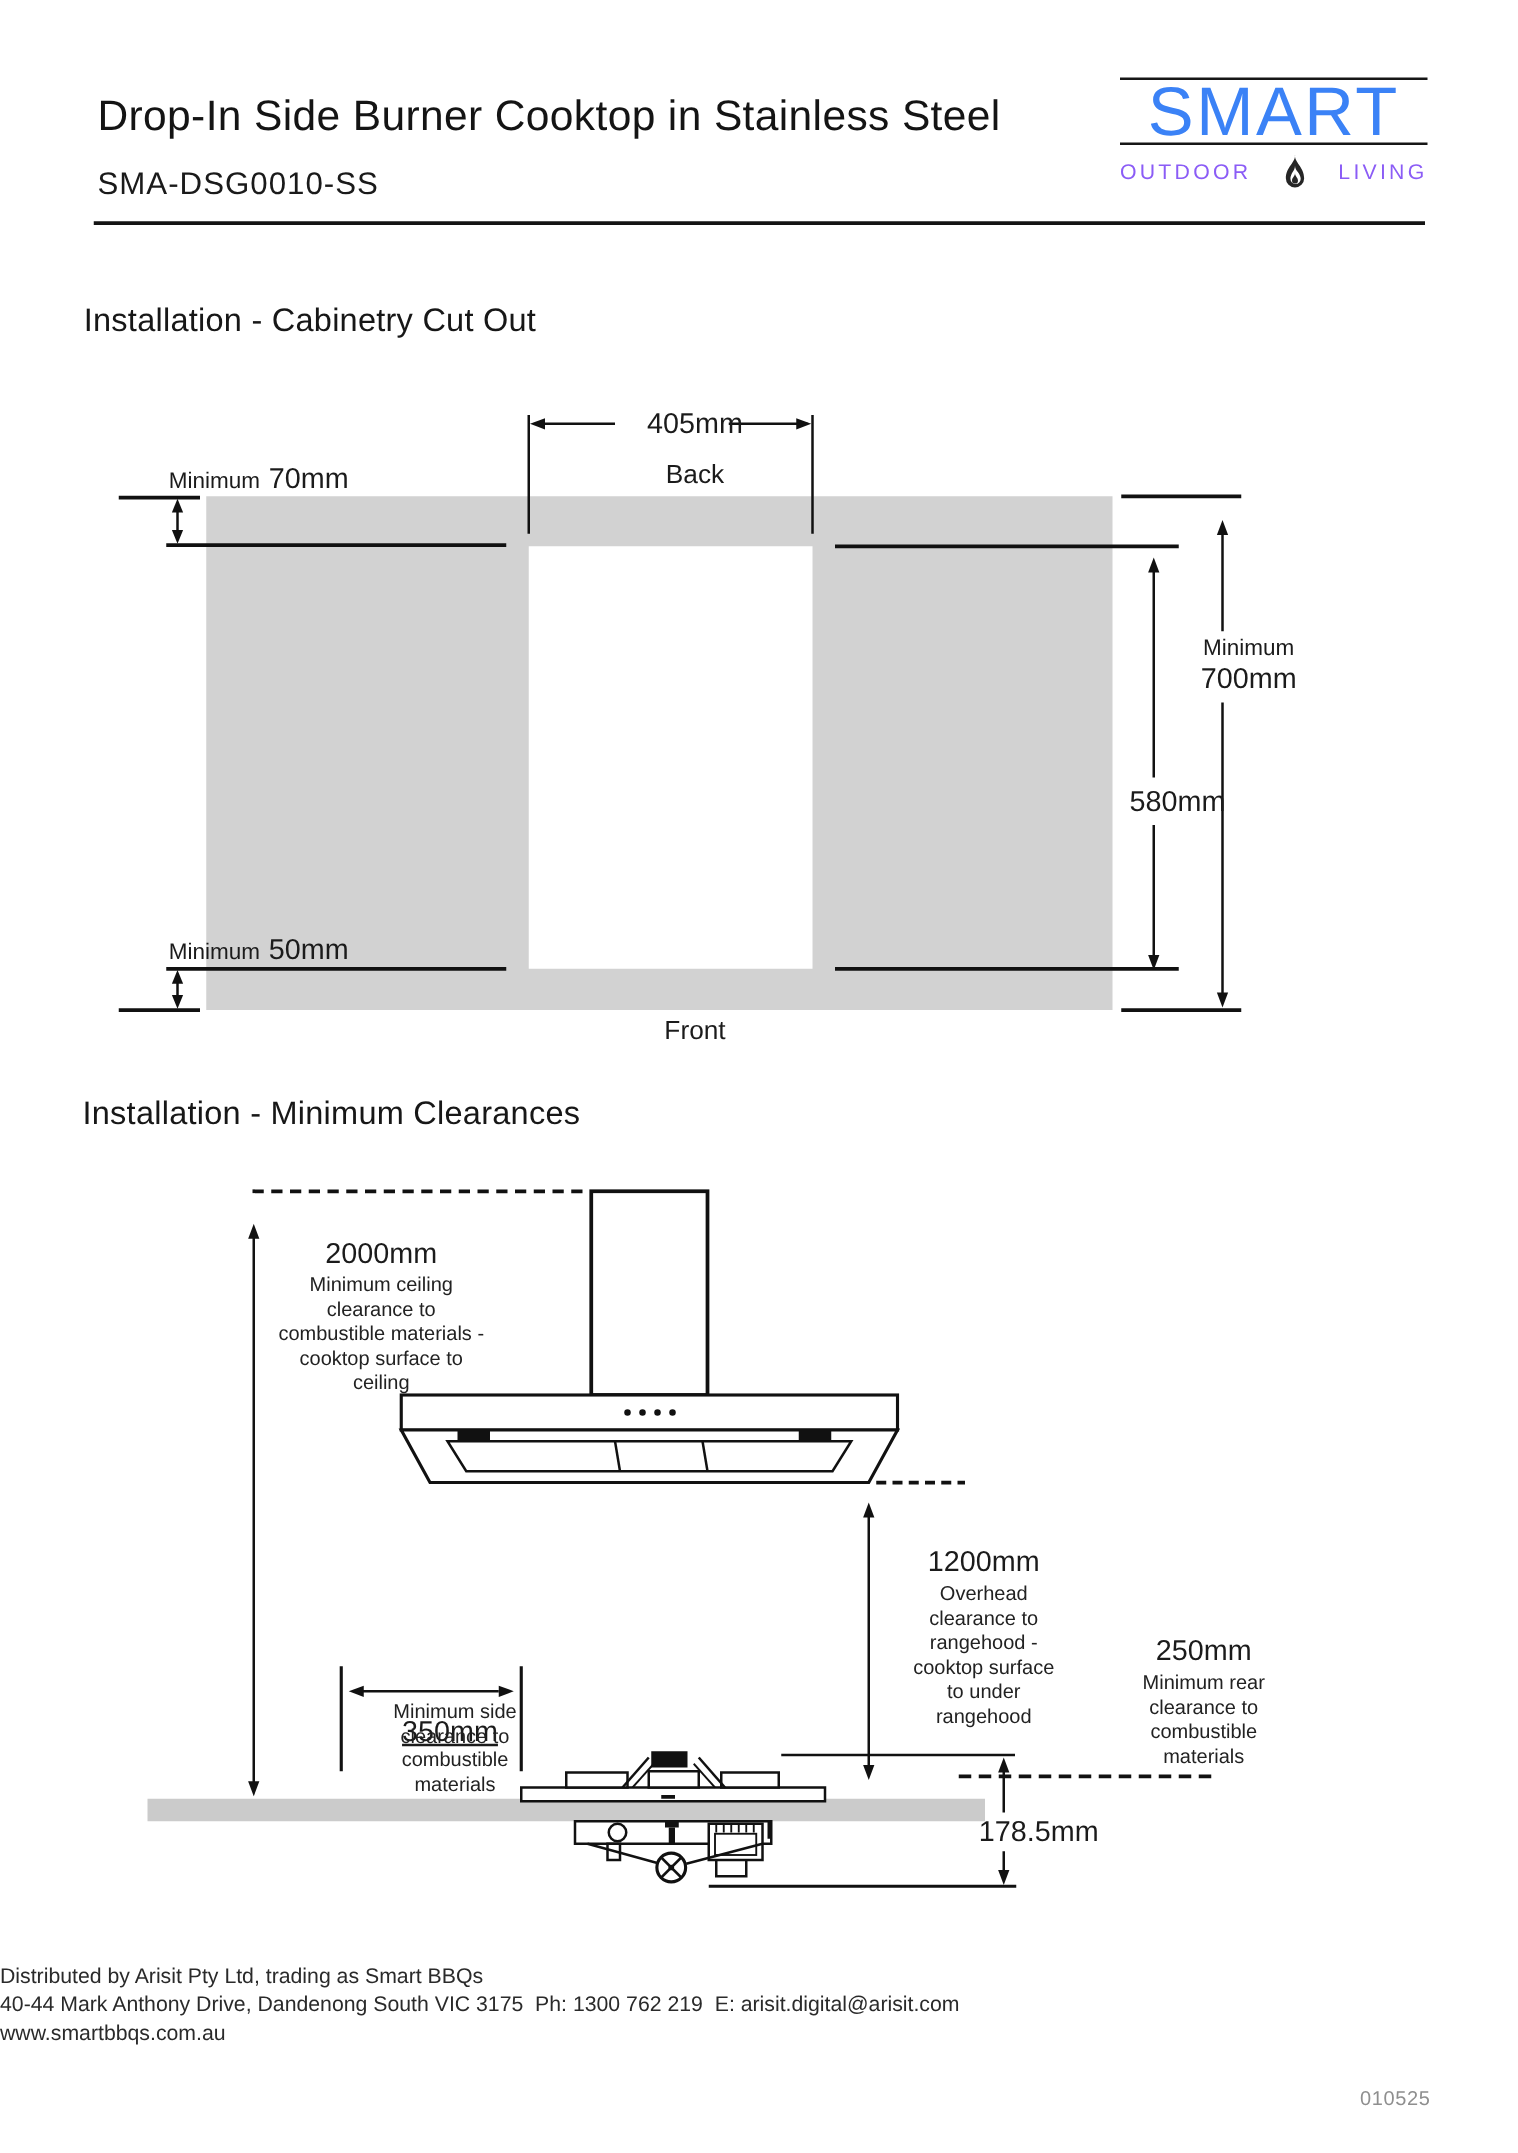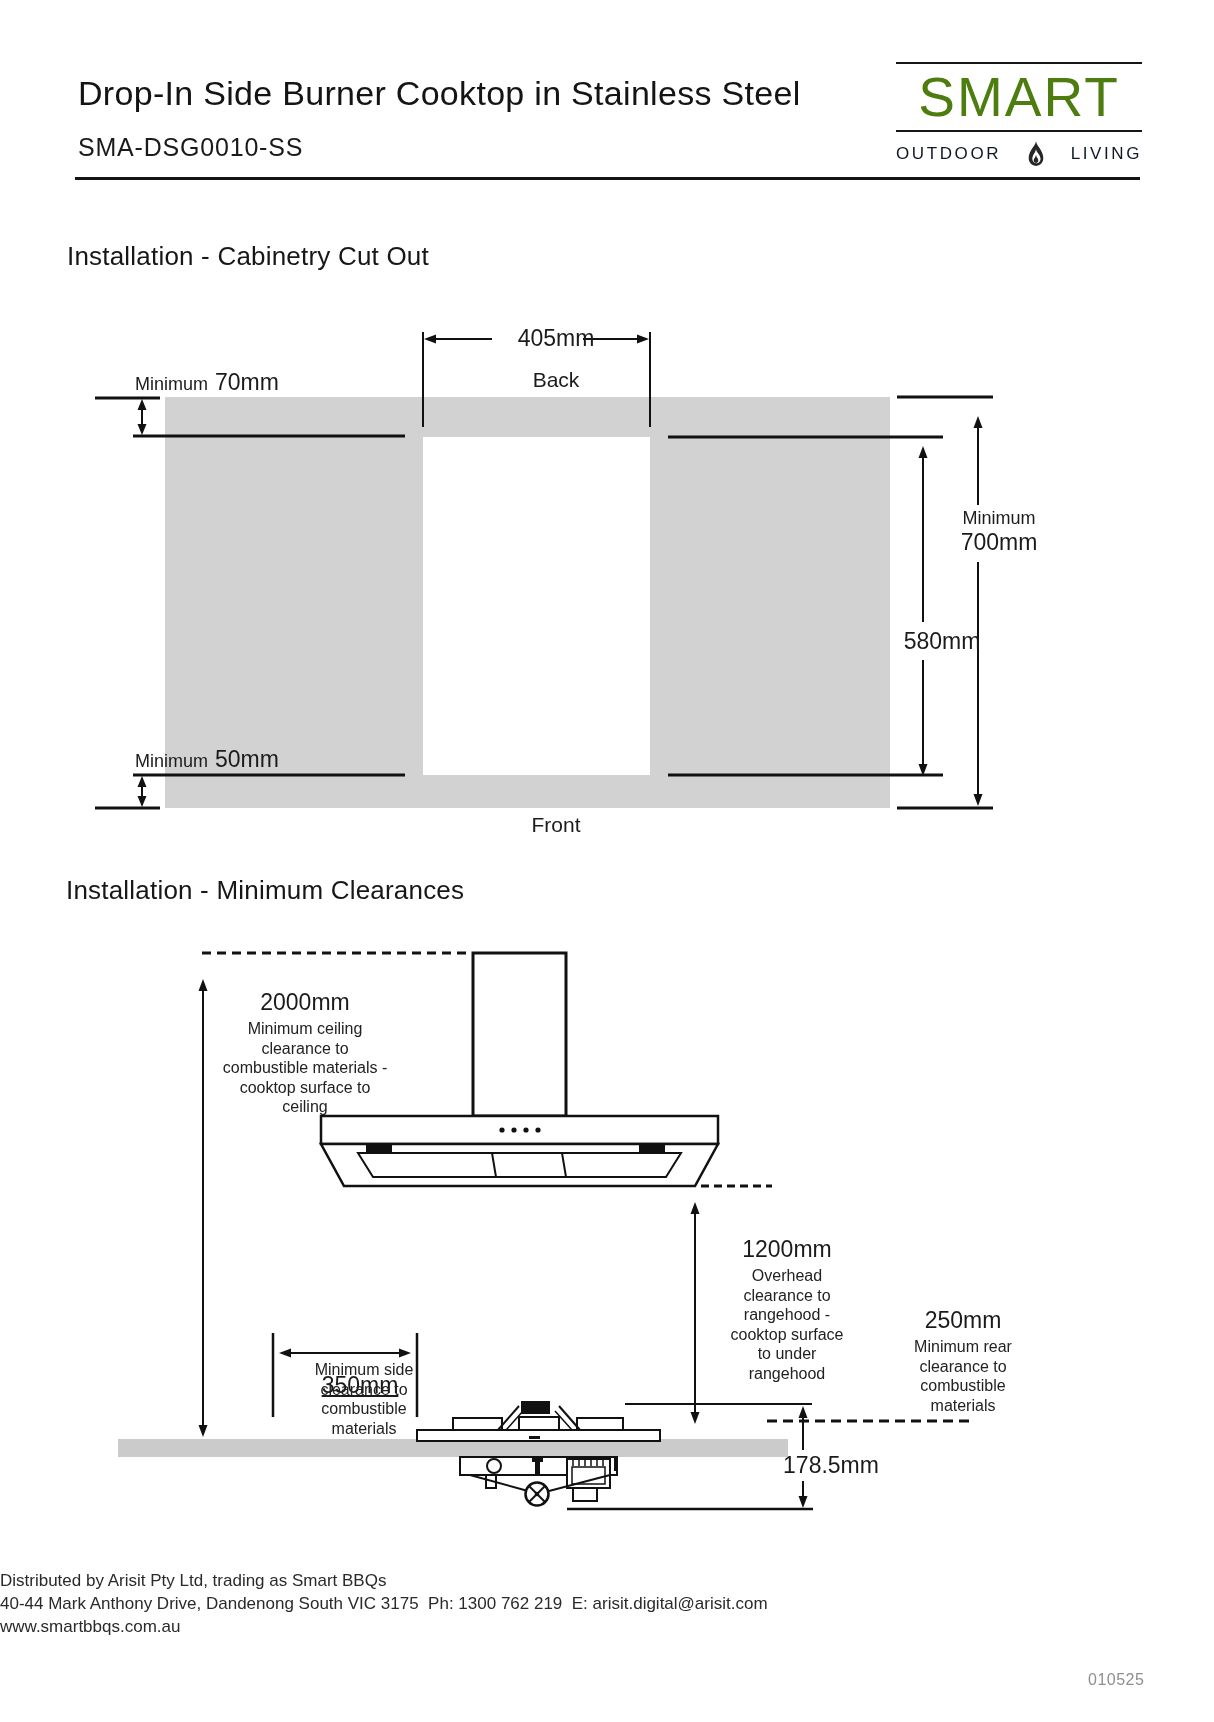--- a/index.html
+++ b/index.html
@@ -19,24 +19,24 @@
   .desc{font-size:16px;line-height:1.22;white-space:pre-line;color:#222;}
   .dimval{font-size:23px;}
   .dimval-sm{font-size:21px;}
   .prefix{font-size:18px;margin-right:7px;}
   .heading{font-size:26px;letter-spacing:0.2px;color:#171717;}
   .page-title{font-size:34px;letter-spacing:0.3px;color:#141414;}
   .model{font-size:25px;letter-spacing:0.8px;color:#1a1a1a;}
   .separator{position:absolute;left:75px;top:177px;width:1065px;height:3px;background:#141414;}
   .logo{position:absolute;left:896px;top:62px;width:246px;}
   .logo-line{height:2px;background:#161616;}
-  .logo-brand{height:66px;display:flex;align-items:center;justify-content:center;
-              font-size:55px;letter-spacing:2px;font-weight:500;color:#4d7c0f;}
+  .logo-brand{height:50px;display:flex;align-items:center;justify-content:center;
+              font-size:55px;letter-spacing:2px;font-weight:500;color:#3b82f6;}
   .logo-tagline{display:flex;align-items:center;justify-content:space-between;
-                margin-top:7px;font-size:17px;letter-spacing:2.6px;color:#0f172a;}
+                margin-top:7px;font-size:17px;letter-spacing:2.6px;color:#8b5cf6;}
   .footer{position:absolute;left:0;top:1569px;width:1104px;
           font-size:17px;line-height:23px;color:#2a2a2a;}
   .doc-code{position:absolute;left:1088px;top:1671px;font-size:16px;color:#8f8f8f;letter-spacing:0.5px;}
 </style>
 </head>
 <body>
 
 <div class="page">
 
   <svg class="linework" width="1214" height="1722" viewBox="0 0 1214 1722">

